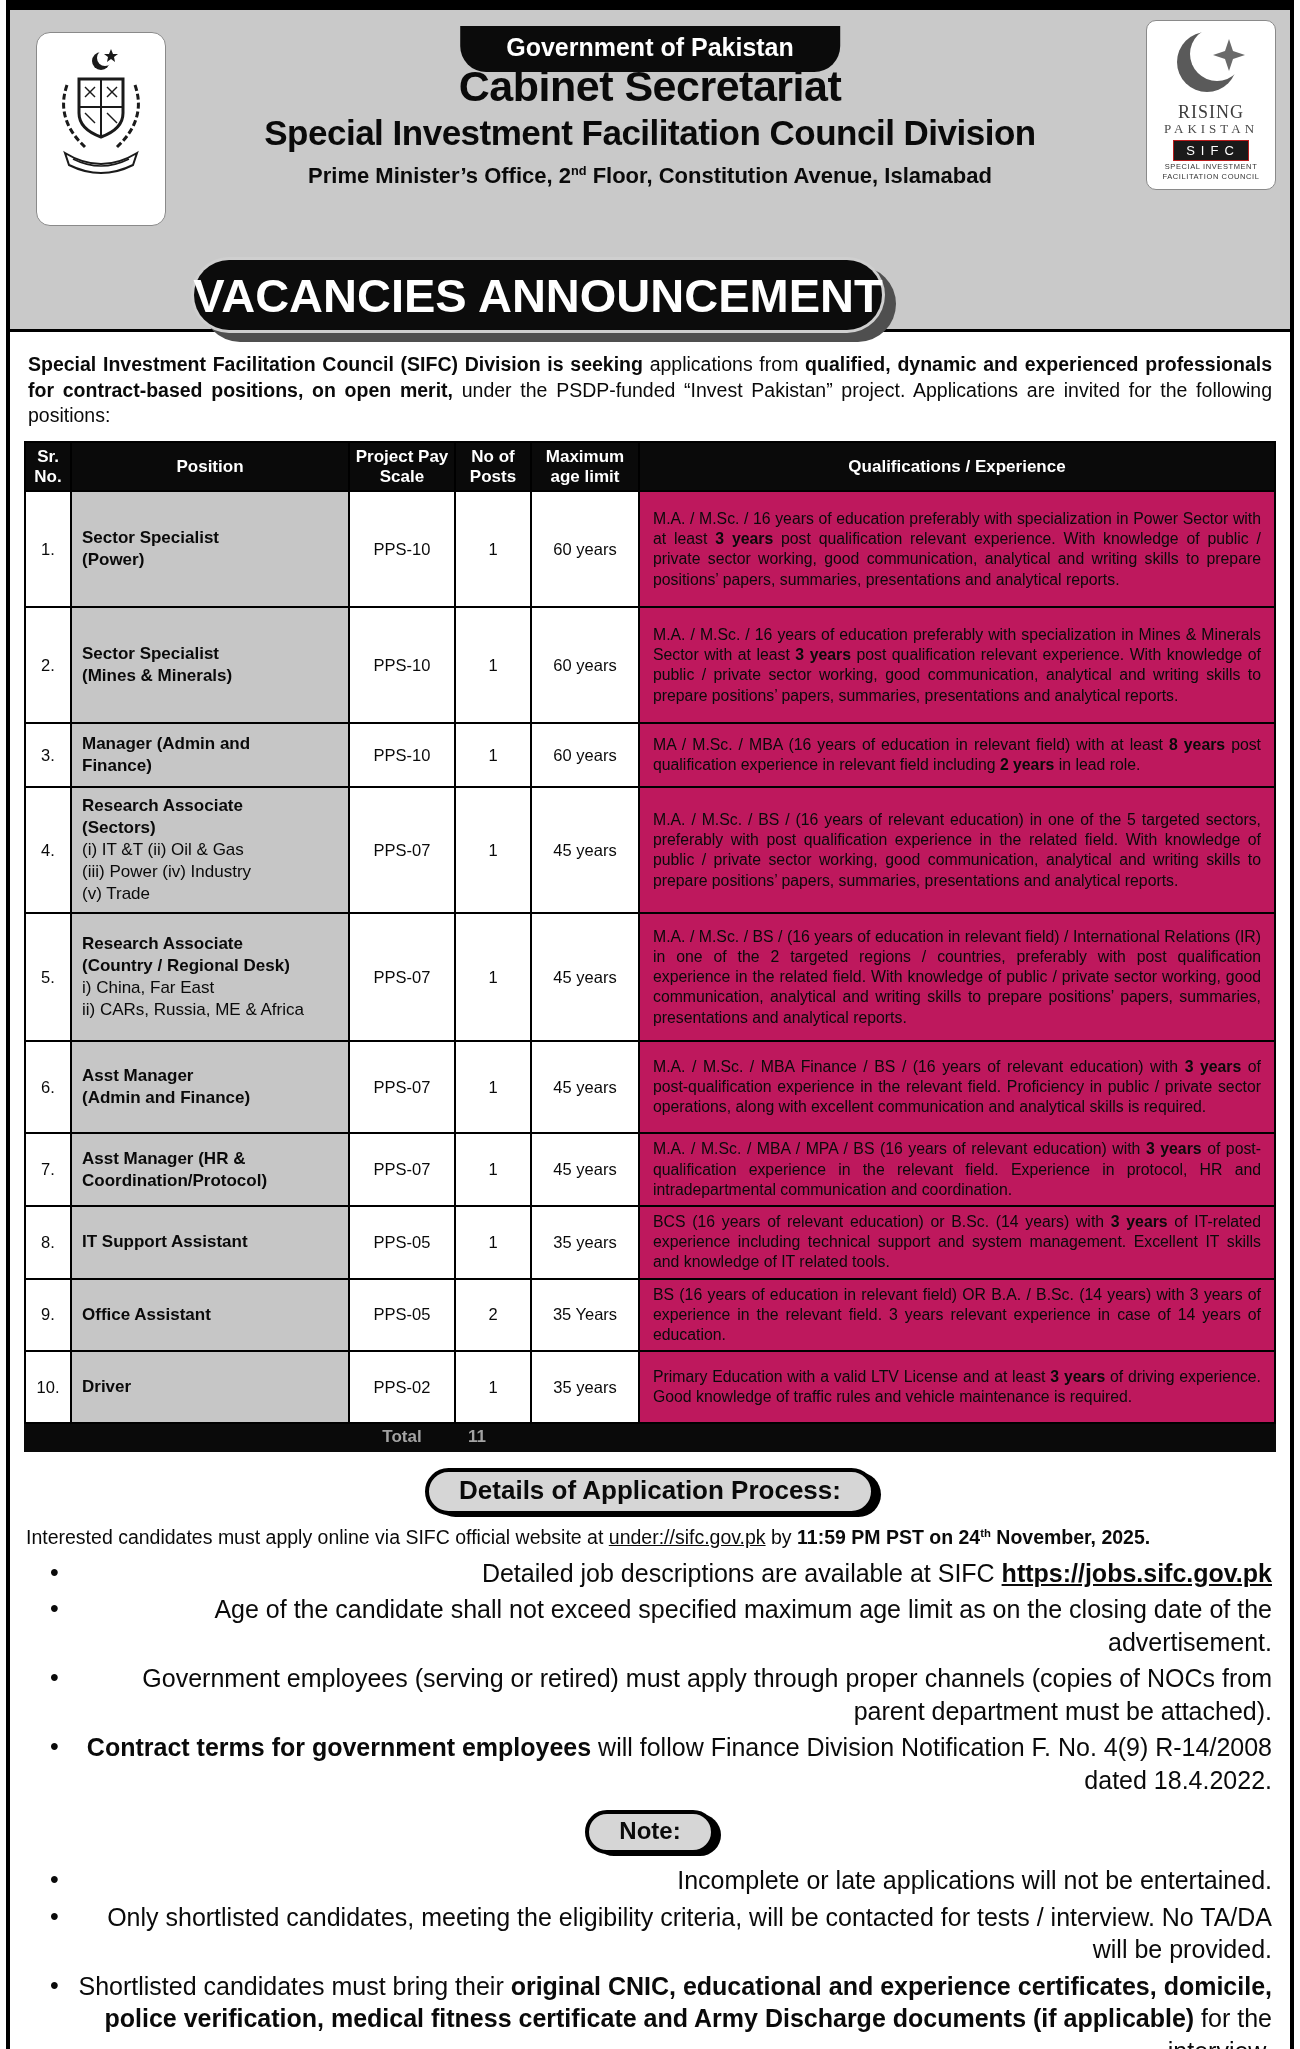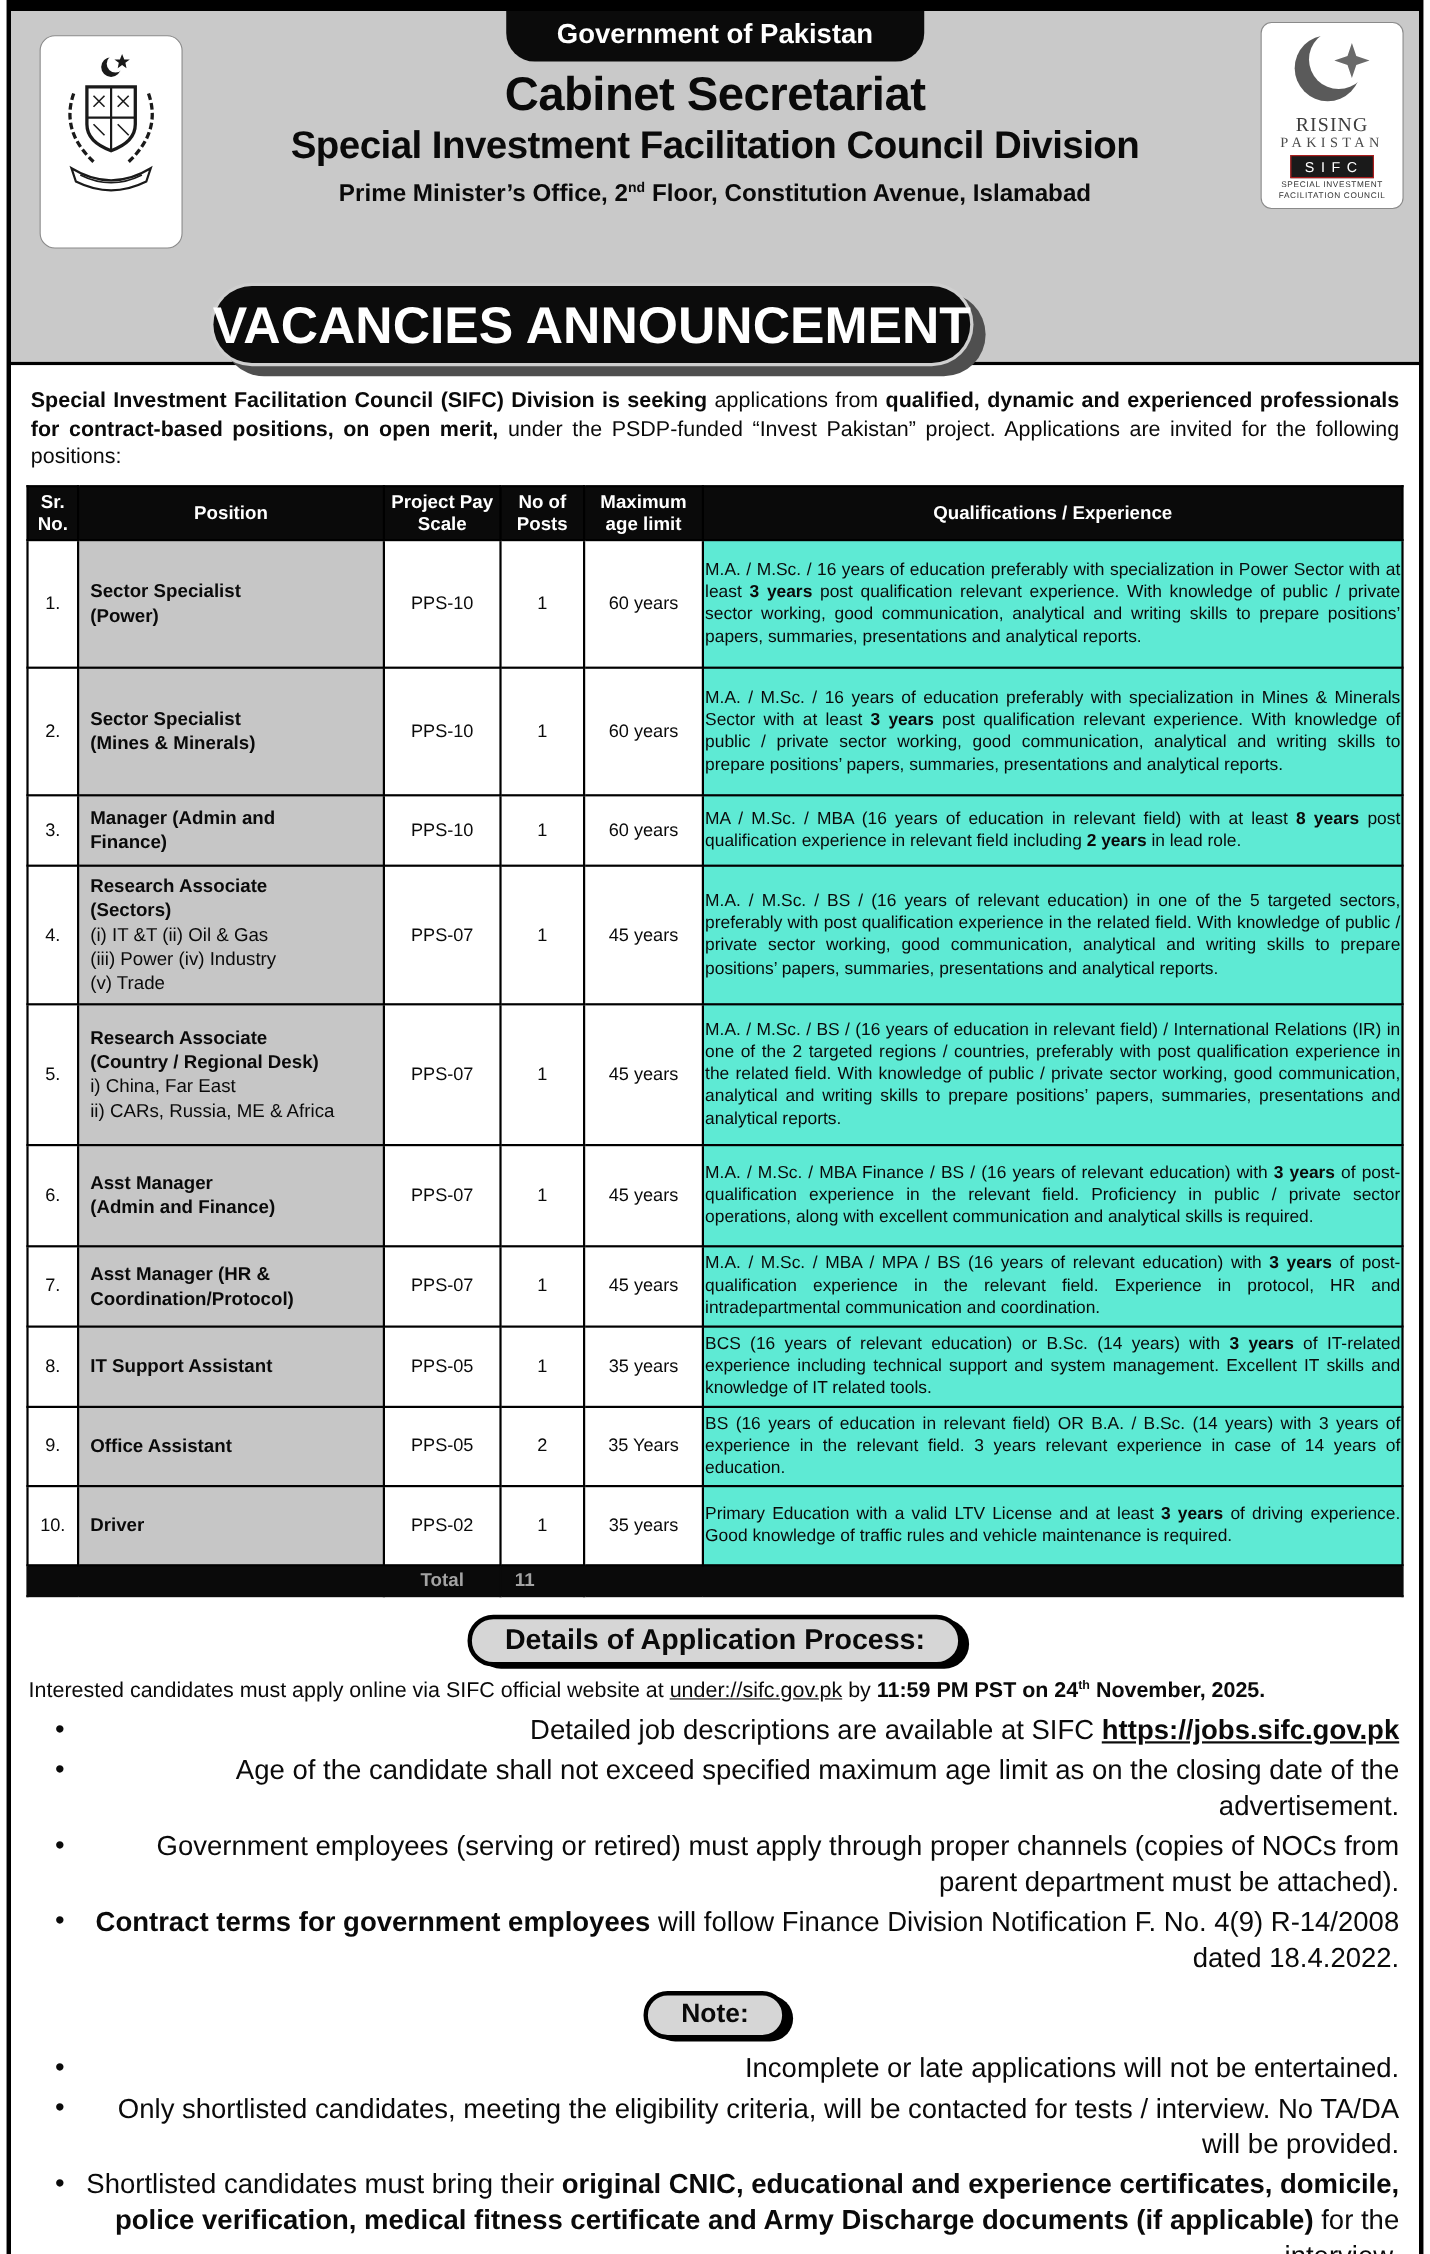--- a/index.html
+++ b/index.html
@@ -5,21 +5,21 @@
   html,body{margin:0;padding:0;background:#fff;}
   body{width:1300px;height:2049px;font-family:"Liberation Sans",sans-serif;color:#0a0a0a;position:relative;}
   *{box-sizing:border-box;}
 
   .ad{position:relative;margin:0 6px;background:#c9c9c9;
       border-left:4px solid #000;border-right:4px solid #000;
       border-top:10px solid #000;border-bottom:14px solid #000;}
 
   
   .header{position:relative;height:322px;background:#c9c9c9;border-bottom:3px solid #000;}
-  .gov-banner{position:absolute;top:0;left:50%;transform:translateX(-50%);
+  .gov-banner{position:absolute;top:16px;left:50%;transform:translateX(-50%);
       background:#0b0b0b;color:#fff;font-weight:bold;font-size:25px;
       padding:7px 46px 10px;border-radius:0 0 26px 26px;white-space:nowrap;}
   .t1{margin:0;padding-top:52px;text-align:center;font-size:43px;font-weight:bold;letter-spacing:-0.5px;}
   .t2{margin:2px 0 0;text-align:center;font-size:35px;font-weight:bold;letter-spacing:-0.5px;}
   .addr{margin-top:10px;text-align:center;font-size:22px;font-weight:bold;}
   sup{font-size:58%;vertical-align:super;line-height:0;}
 
   .emblem-box{position:absolute;left:26px;top:22px;width:130px;height:194px;background:#fff;
       border:1px solid #8a8a8a;border-radius:14px;display:flex;align-items:center;justify-content:center;}
   .sifc-box{position:absolute;right:14px;top:10px;width:130px;height:170px;background:#fff;
@@ -37,21 +37,21 @@
 
   
   .bodyarea{background:#fff;padding:16px 14px 0;position:relative;}
   .intro{margin:4px 4px 12px;font-size:19.5px;line-height:1.32;text-align:justify;}
 
   table.jobs{width:100%;border-collapse:collapse;table-layout:fixed;}
   table.jobs th,table.jobs td{border:2px solid #000;}
   table.jobs th{background:#0a0a0a;color:#fff;font-size:17px;font-weight:bold;padding:4px 2px;line-height:1.15;}
   td.sr,td.pay,td.posts,td.age{text-align:center;vertical-align:middle;font-size:16.5px;background:#fff;}
   td.pos{background:#c6c6c6;font-size:17px;line-height:1.3;padding:6px 10px;vertical-align:middle;}
-  td.qual{font-size:15.8px;line-height:1.28;text-align:justify;padding:5px 1px;vertical-align:middle;background:#5eead4;}
+  td.qual{font-size:15.8px;line-height:1.28;text-align:justify;padding:5px 13px;vertical-align:middle;background:#be185d;}
   tr.total td{background:#0a0a0a;color:#a3a3a3;font-weight:bold;border-color:#0a0a0a;font-size:17px;padding:3px 0;}
   tr.total td.tlabel{text-align:center;}
   tr.total td.tval{text-align:left;padding-left:12px;}
   tr.r1 td,tr.r2 td{height:116px;} tr.r3 td{height:64px;}
   tr.r4 td{height:126px;} tr.r5 td{height:128px;} tr.r6 td{height:92px;}
   tr.r7 td{height:68px;} tr.r8 td{height:68px;} tr.r9 td{height:72px;} tr.r10 td{height:72px;}
 
   .pill{width:fit-content;margin:16px auto 10px;background:#d6d6d6;border:4px solid #000;
       border-radius:26px;padding:3px 30px 5px;font-weight:bold;font-size:26px;
       box-shadow:7px 3px 0 -1px #000;}

